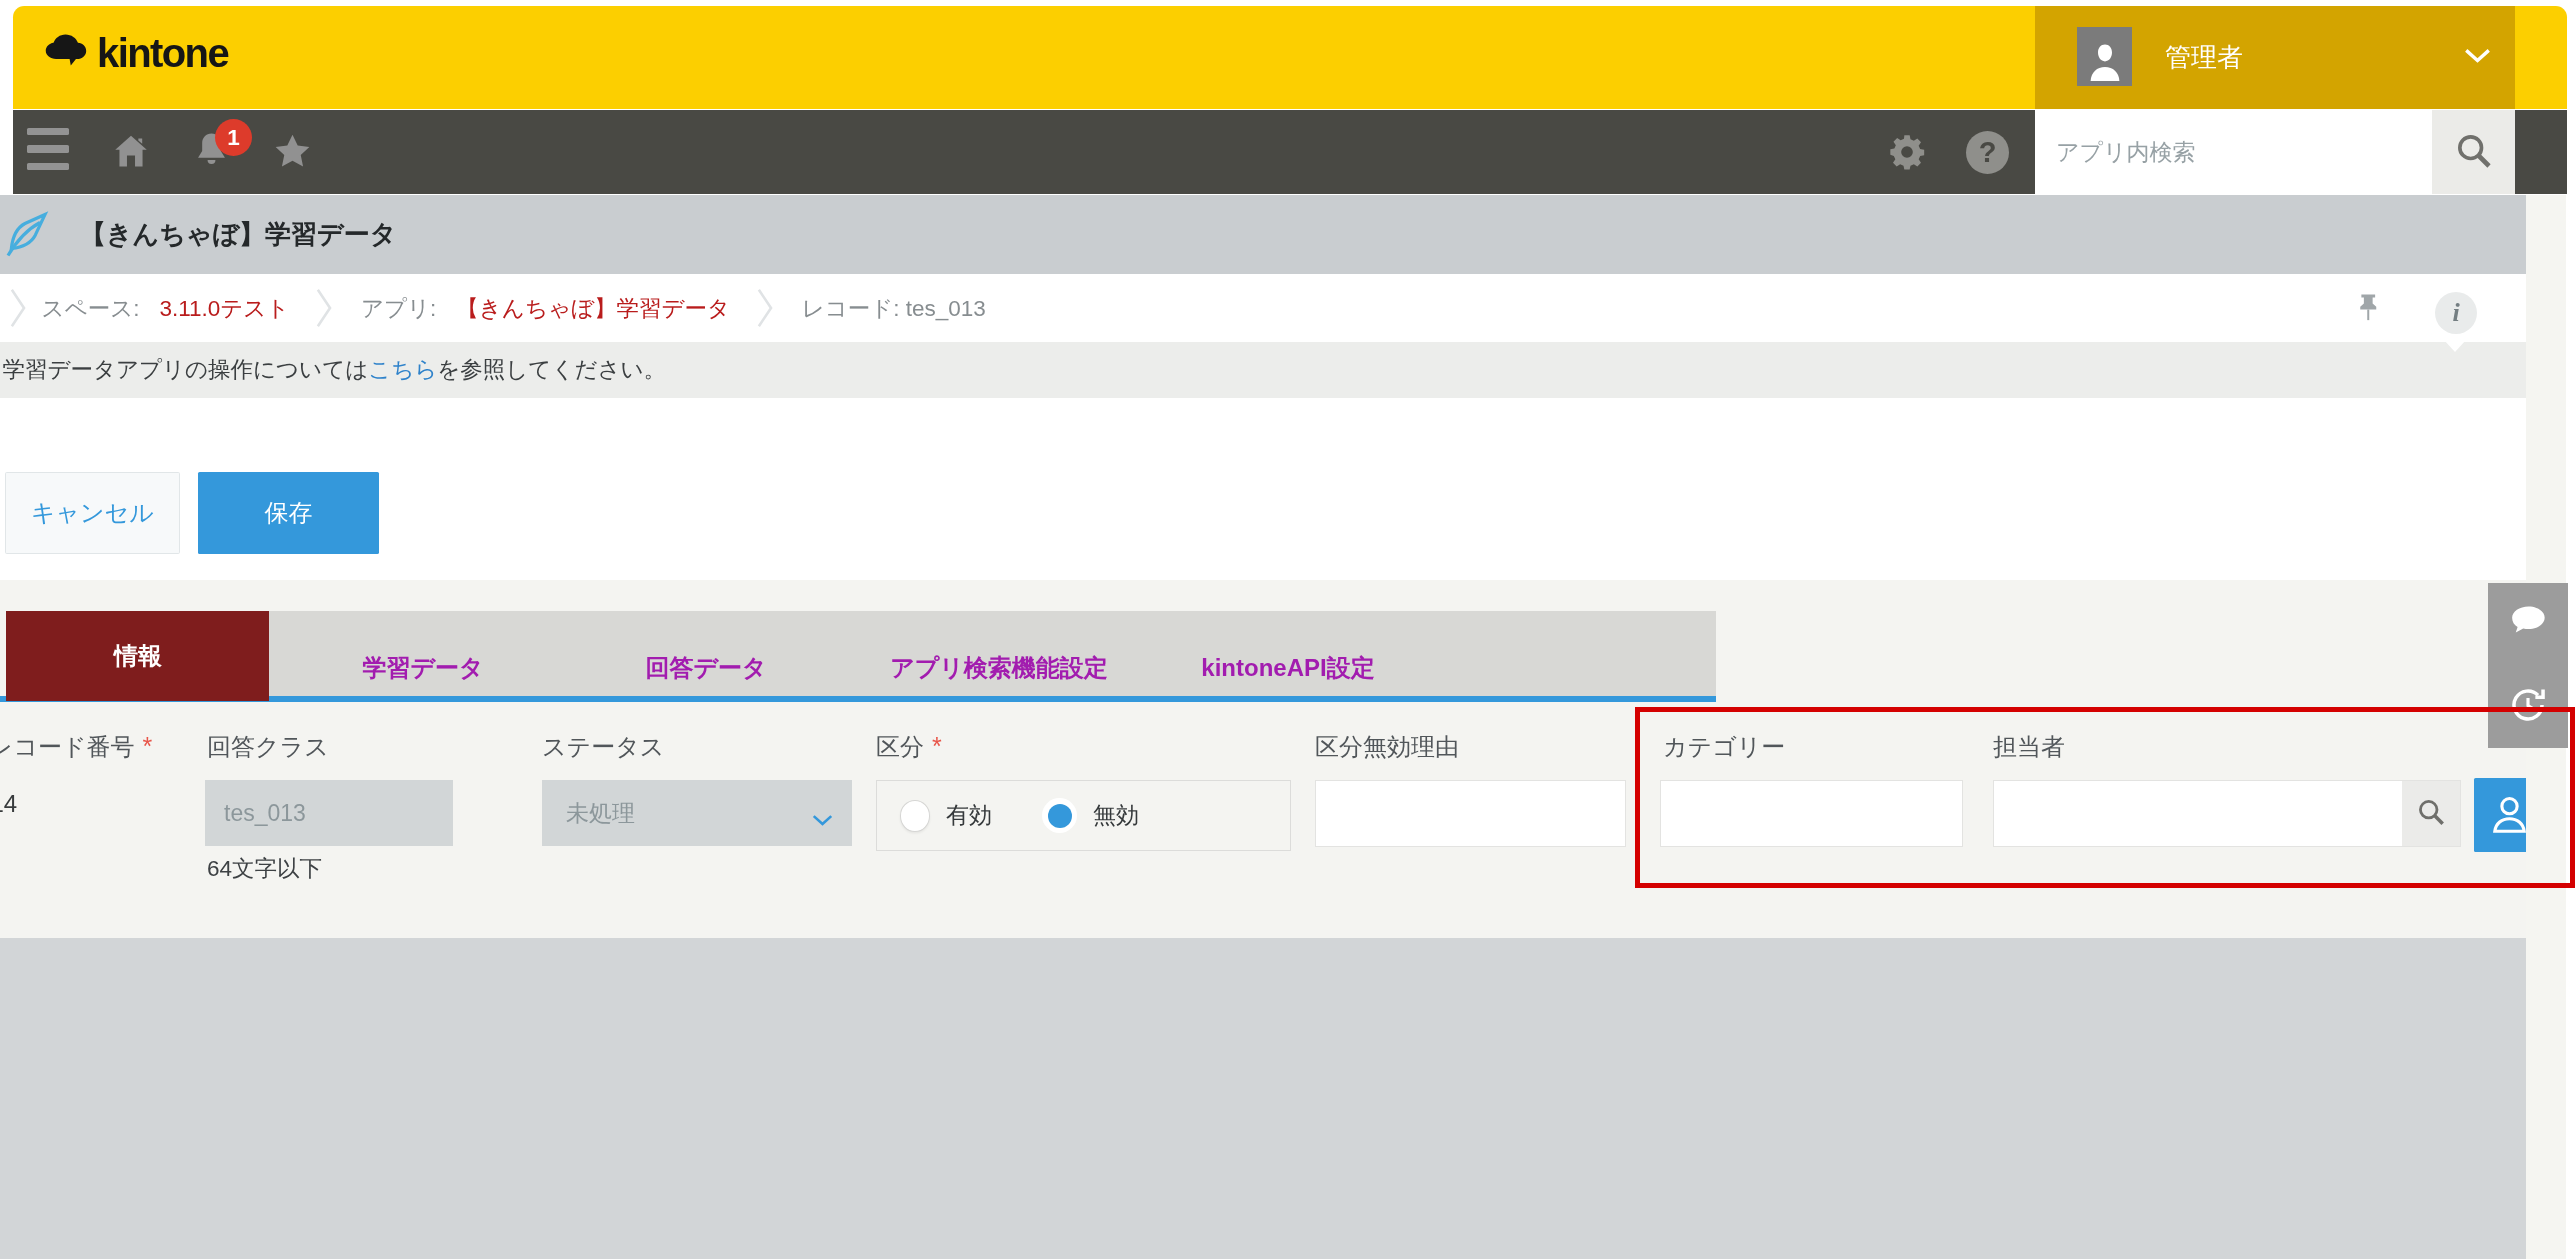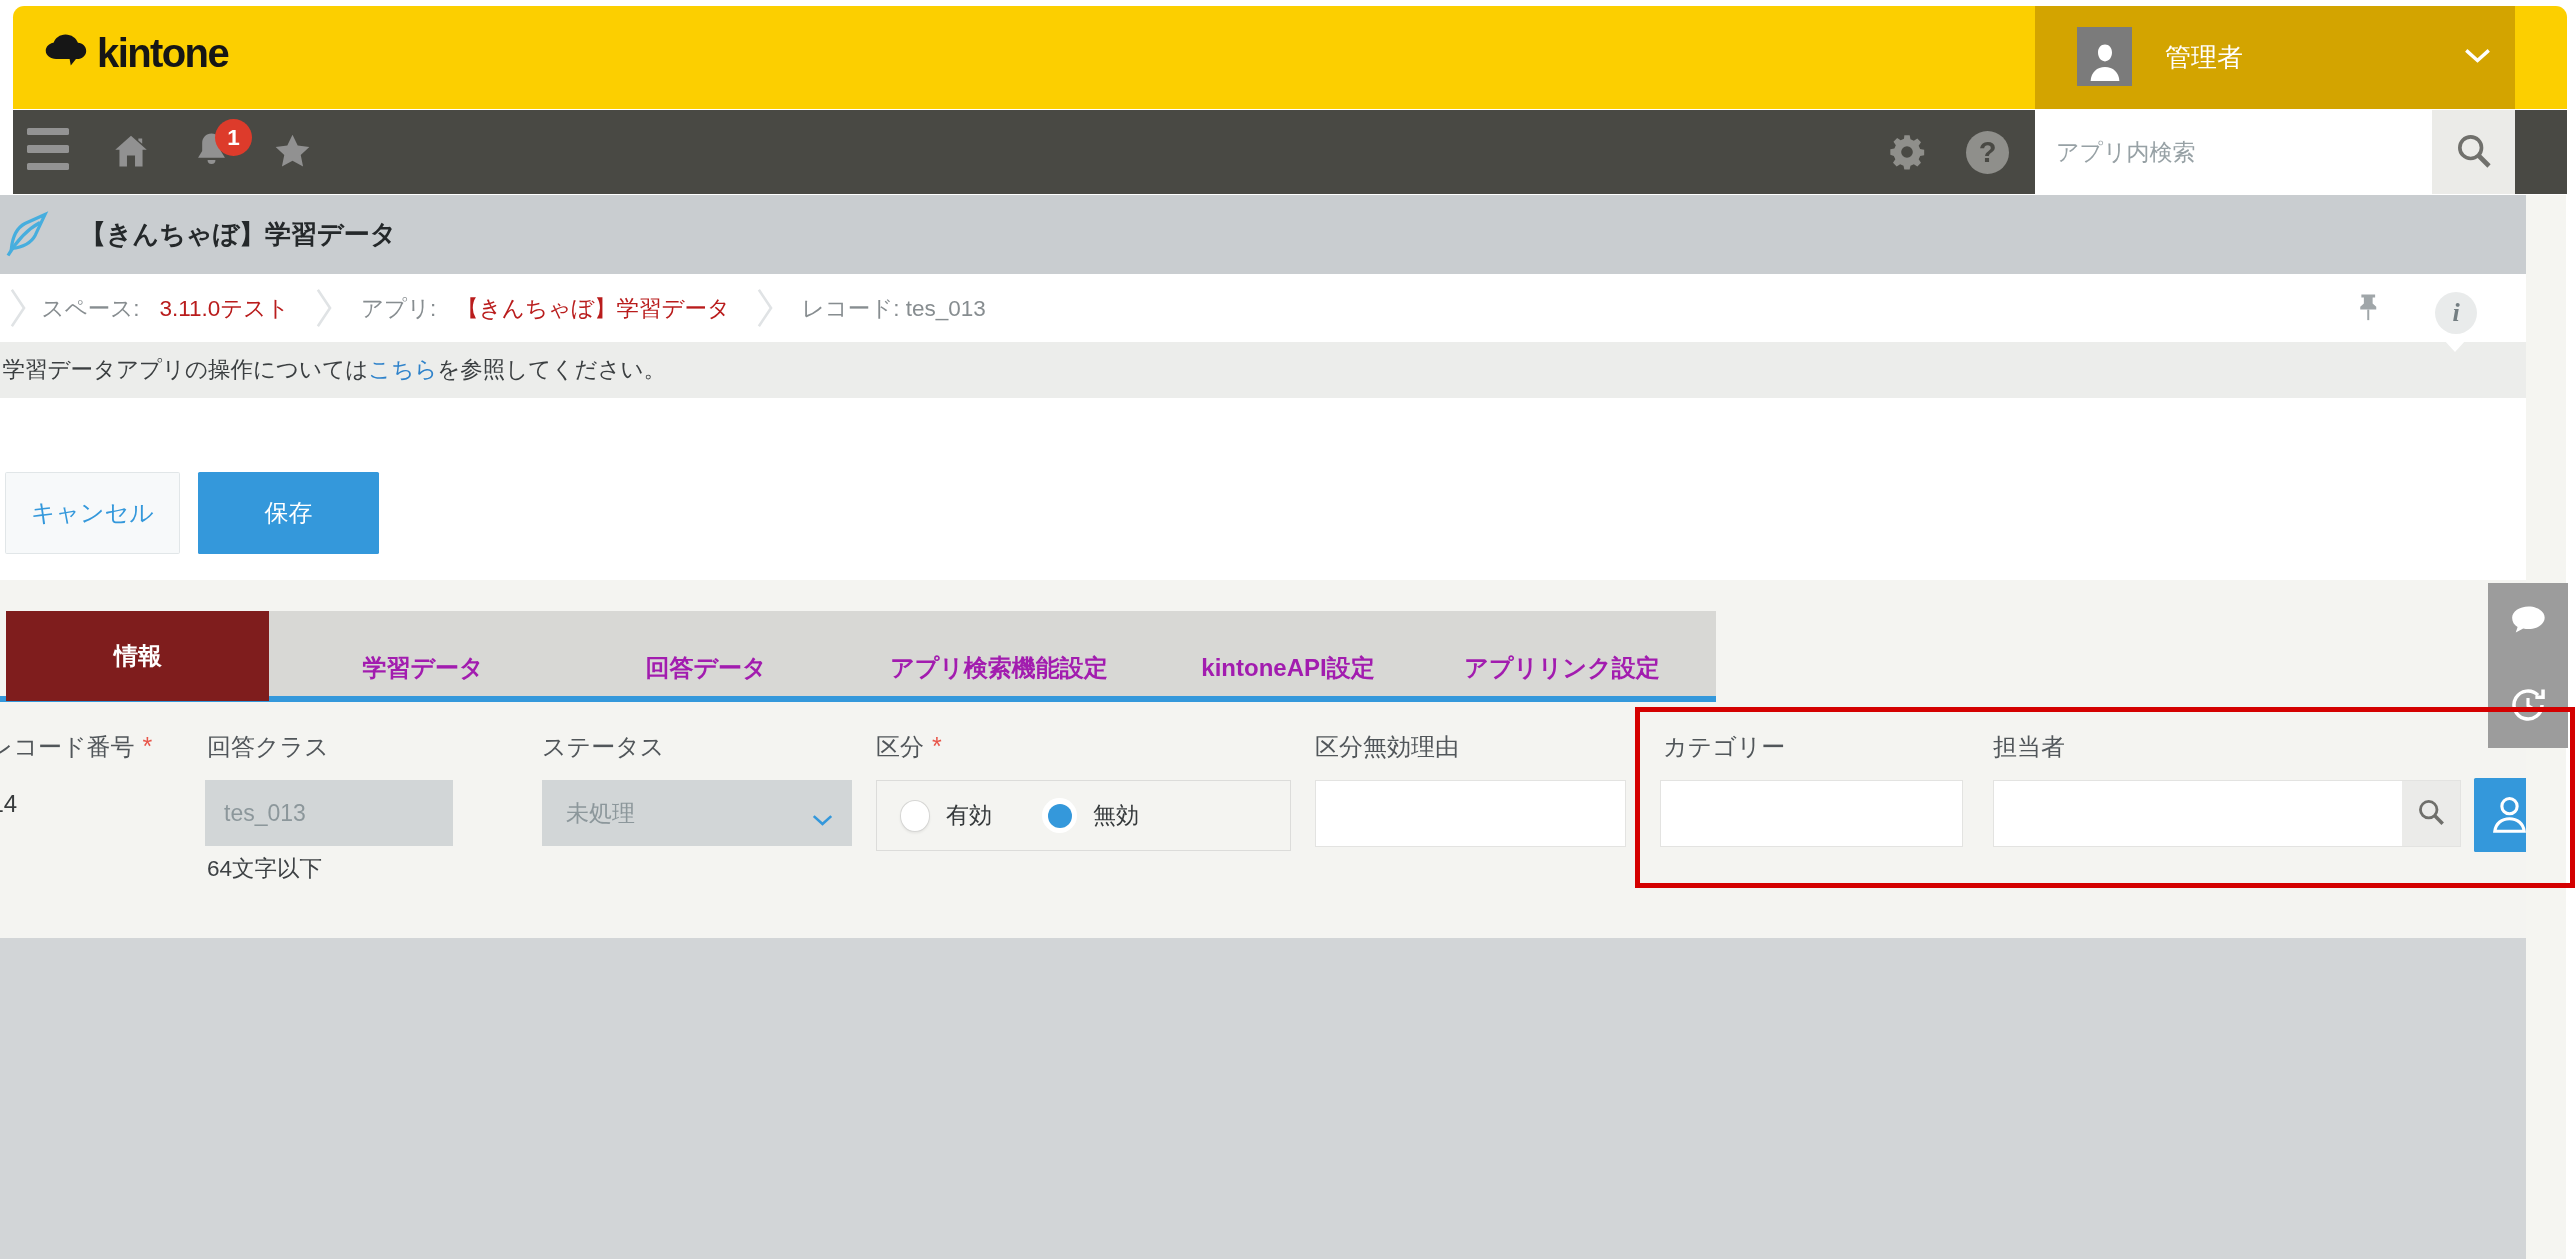--- a/index.html
+++ b/index.html
@@ -194,21 +194,20 @@
   <button class="abs btn cancel-btn">キャンセル</button>
   <button class="abs btn save-btn">保存</button>
 
   <div class="abs form-bg"></div>
   <div class="abs tab-strip"></div>
   <div class="abs tab-active">情報</div>
   <div class="abs tab" style="left:423px;">学習データ</div>
   <div class="abs tab" style="left:706px;">回答データ</div>
   <div class="abs tab" style="left:999px;">アプリ検索機能設定</div>
   <div class="abs tab" style="left:1288px;">kintoneAPI設定</div>
-  <div class="abs tab" style="left:1562px;">アプリリンク設定</div>
   <div class="abs tab-underline"></div>
 
   <div class="abs fld-label" style="left:-11.2px;"><span>レコード番号</span><span class="req">*</span></div>
   <div class="abs fld-value" style="left:-9.6px; top:790px;">14</div>
 
   <div class="abs fld-label" style="left:207px;">回答クラス</div>
   <div class="abs input-disabled" style="left:205px; top:780px; width:248px; height:66px;">tes_013</div>
   <div class="abs" style="left:207px; top:853px; font-size:22.5px; color:#3d4144;">64文字以下</div>
 
   <div class="abs fld-label" style="left:542px;">ステータス</div>

